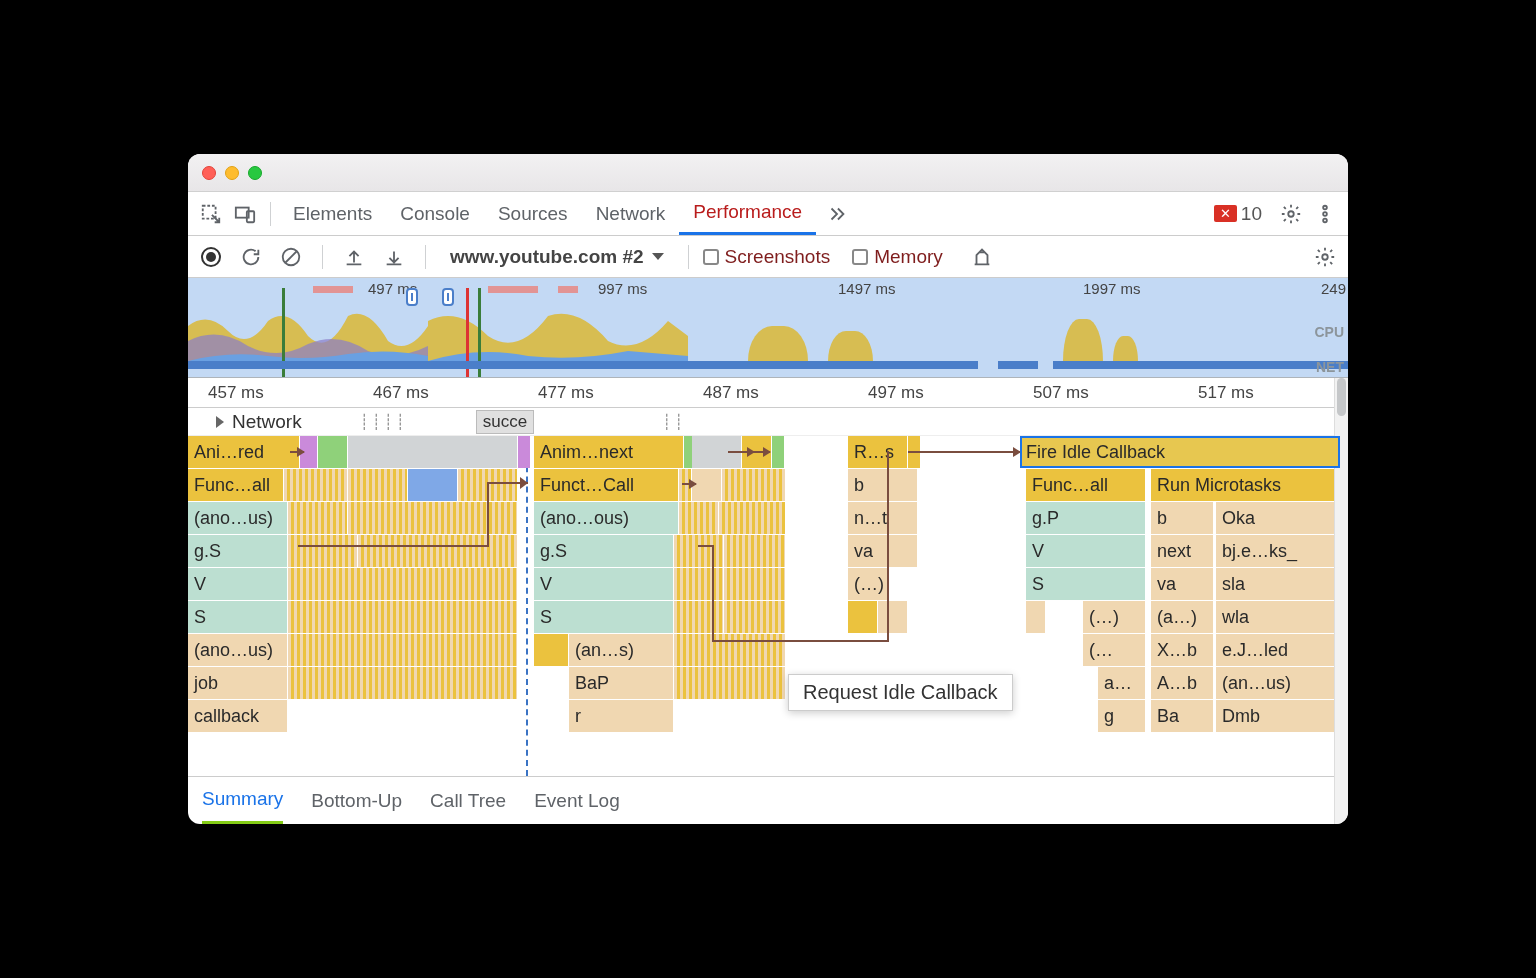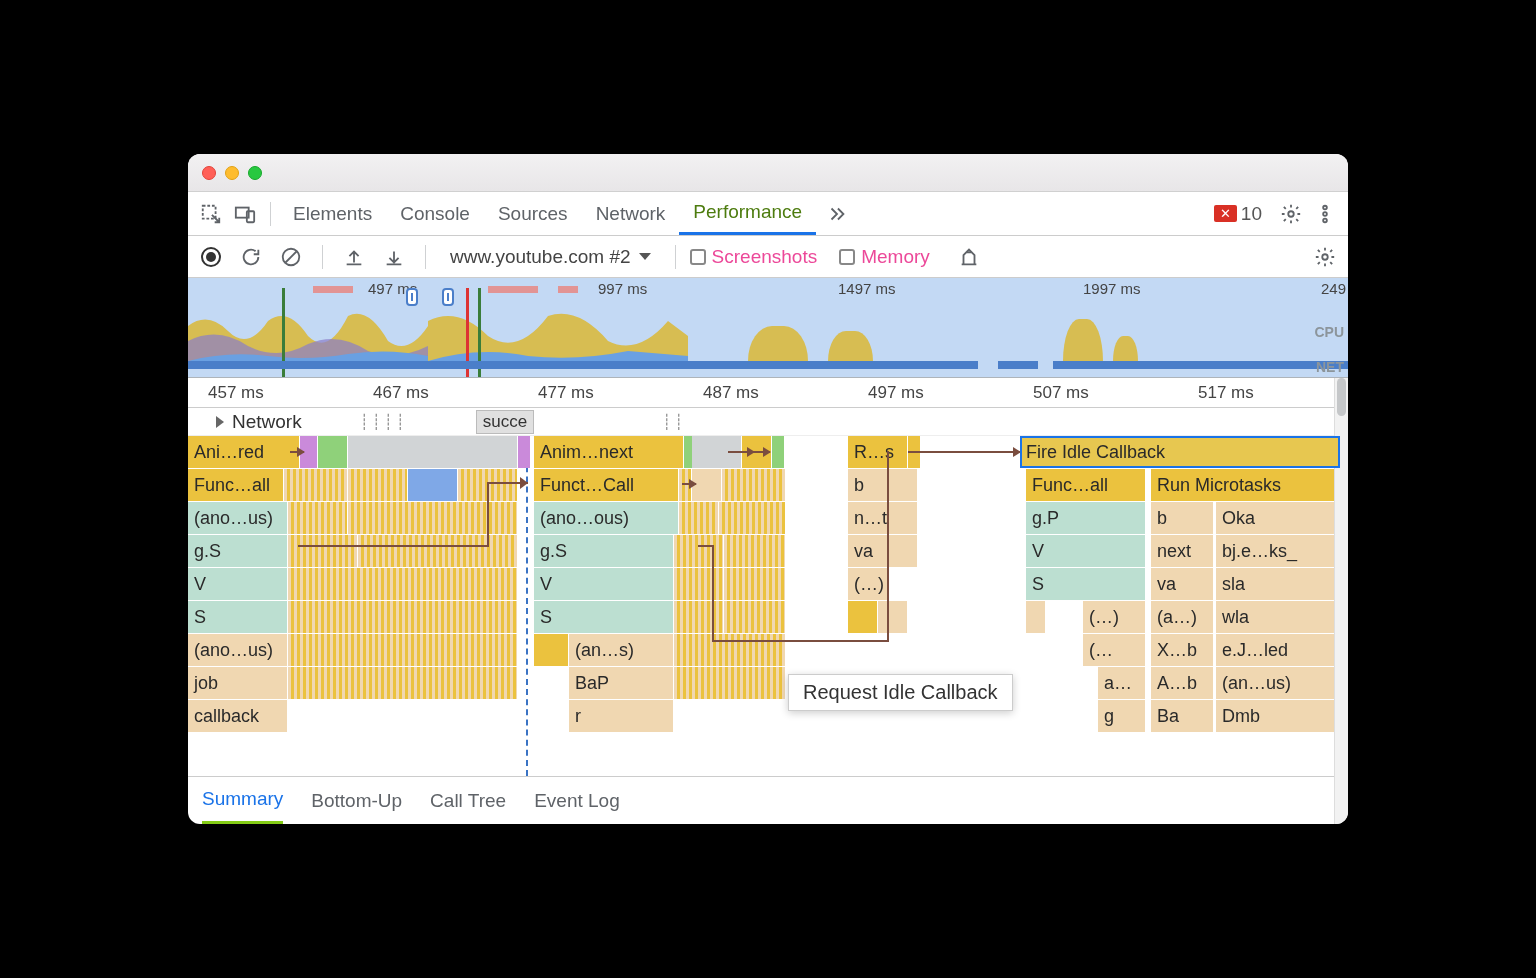--- a/index.html
+++ b/index.html
@@ -47,38 +47,38 @@
     padding: 0 6px;
     background:#fff;
   }
   .icon-btn {
     width: 34px; height: 34px; display:flex;align-items:center;justify-content:center;
     color:#5f6368; cursor:pointer; border-radius:4px;
   }
   .icon-btn svg { width:22px;height:22px;stroke:currentColor;fill:none;stroke-width:2;}
   .vdiv { width:1px;height:24px;background:#cfd1d3;margin:0 8px;}
   .tab { padding: 0 14px; height:100%; display:flex;align-items:center;color:#5f6368;cursor:pointer;}
-  .tab.active { color:#4d7c0f; border-bottom: 3px solid #1a73e8; }
+  .tab.active { color:#b91c1c; border-bottom: 3px solid #1a73e8; }
   .overflow { margin-left:4px;}
   .errbadge { background:#d93025;color:#fff;font-size:13px;padding:1px 6px;border-radius:2px;display:flex;align-items:center;margin-right:4px;}
   .errcount { color:#555;margin-right:12px;}
 
   .toolbar {
     height: 42px; border-bottom:1px solid #ccc;
     display:flex;align-items:center;
     padding: 0 6px; gap: 6px;
   }
   .rec-outer { width:20px;height:20px;border:2px solid #333;border-radius:50%;display:flex;align-items:center;justify-content:center;}
   .rec-inner { width:10px;height:10px;background:#333;border-radius:50%;}
   .select {
-    display:flex;align-items:center;gap:8px;color:#444;padding:0 10px;
+    display:flex;align-items:center;gap:8px;color:#444;padding:0 10px;font-weight:bold;
   }
   .caret-down { width:0;height:0;border-left:6px solid transparent;border-right:6px solid transparent;border-top:7px solid #555;}
   .chk { width:16px;height:16px;border:2px solid #888;border-radius:3px;margin-right:6px;}
-  .chklabel { display:flex;align-items:center;color:#ec4899;margin-right:16px;}
+  .chklabel { display:flex;align-items:center;color:#7f1d1d;margin-right:16px;}
 
   .overview {
     height: 100px; position:relative;
     background: #c3d9f4;
     border-bottom:1px solid #aeb4ba;
     overflow:hidden;
   }
   .ov-tick { position:absolute; top:2px; font-size:15px;color:#444;}
   .ov-bluebar { position:absolute; left:0;right:0; bottom:8px; height:8px; background:#4a7ec9;}
   .ov-label { position:absolute; right:4px; font-size:14px;font-weight:600;color:#8c959b;}

